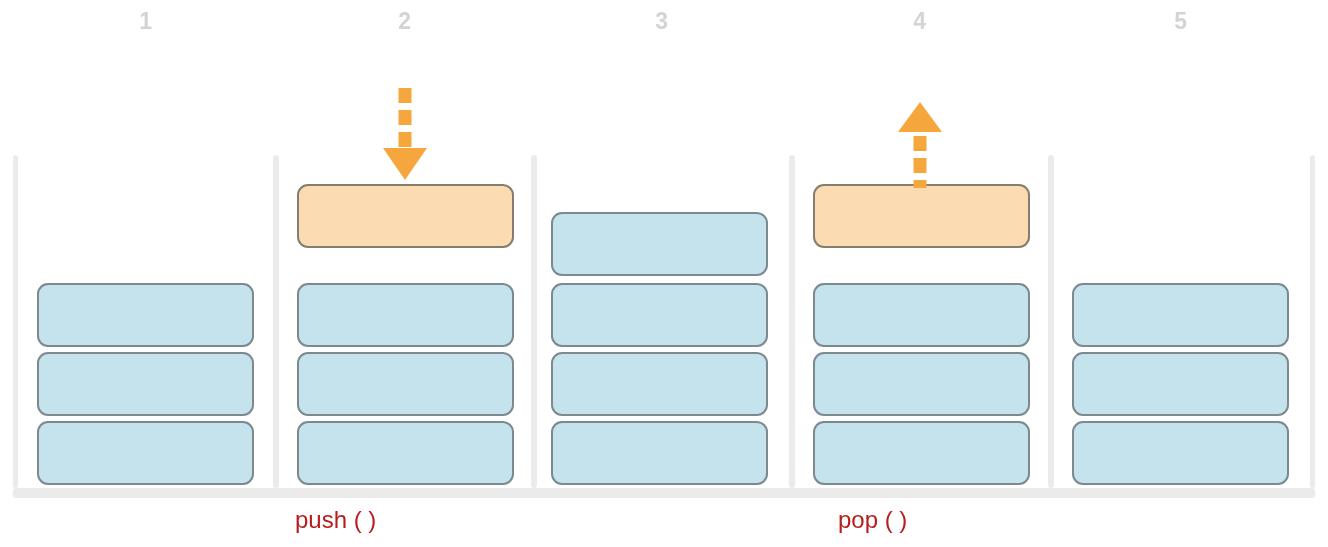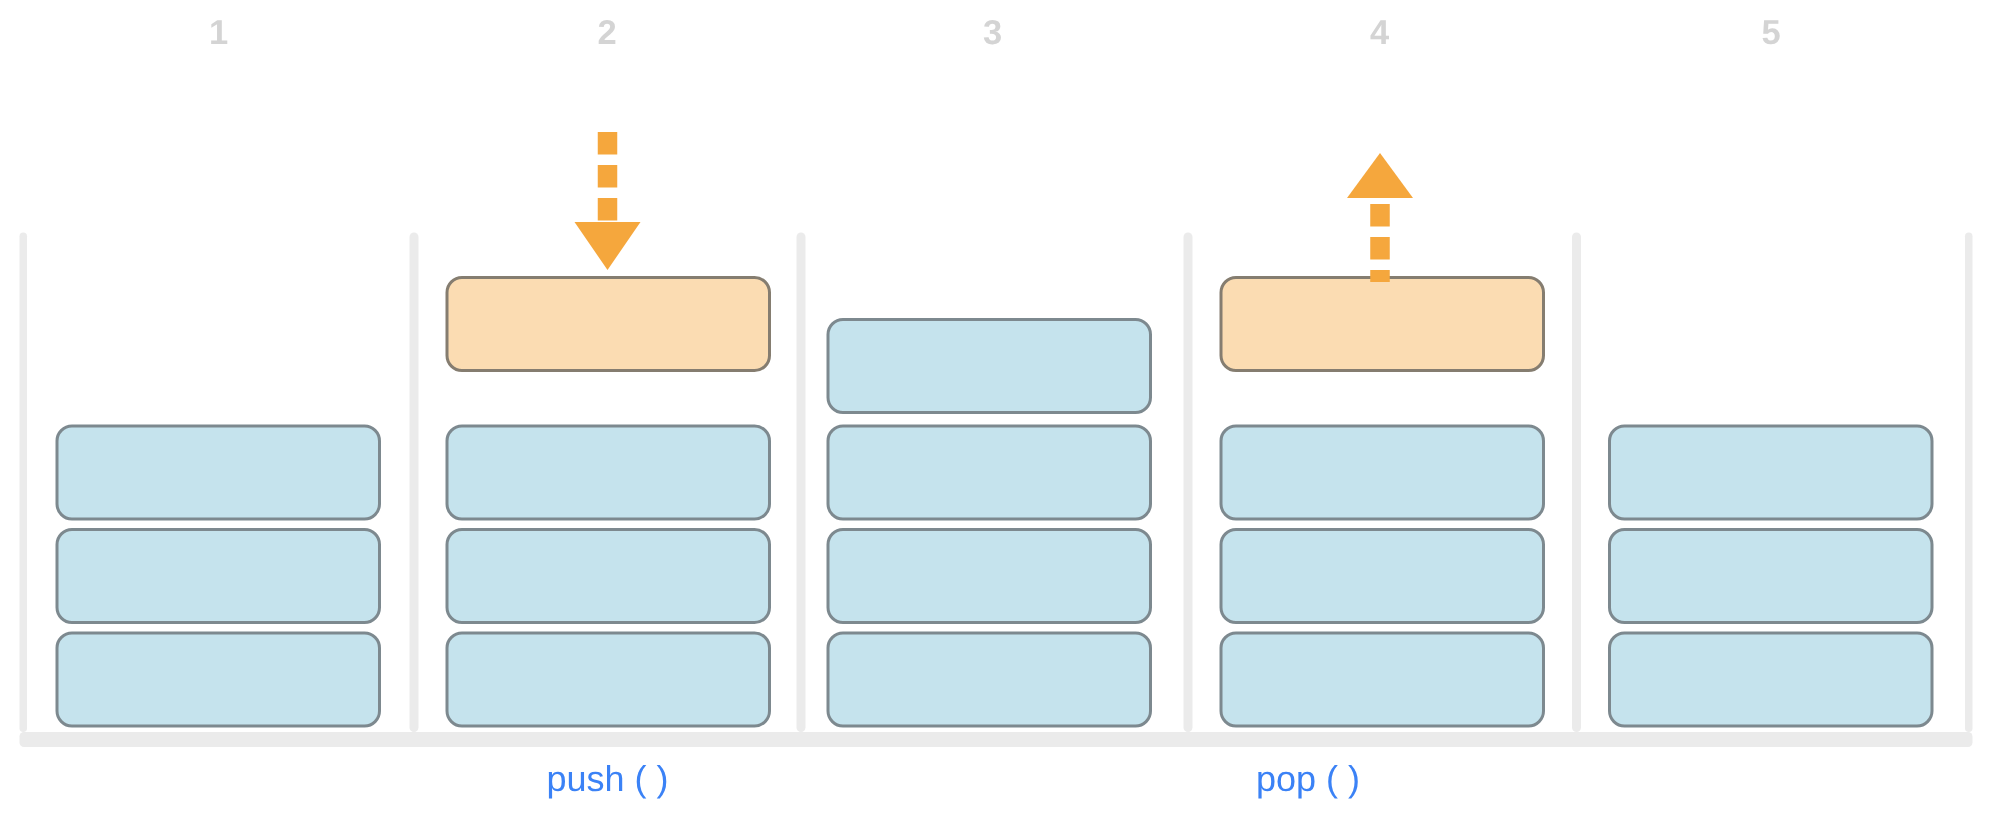--- a/index.html
+++ b/index.html
@@ -61,23 +61,23 @@
   .arrow {
     position: absolute;
     width: 48px;
     height: 100px;
   }
 
   .op-label {
     position: absolute;
     top: 506px;
     width: 220px;
-    text-align: center;
+    text-align: left;
     font-size: 24px;
-    color: #3b82f6;
+    color: #b91c1c;
   }
 </style>
 </head>
 <body>
 
 <div class="canvas">
   <div id="headers">
       <div class="col-number" style="left: 106px;">1</div>
       <div class="col-number" style="left: 365px;">2</div>
       <div class="col-number" style="left: 622px;">3</div>
@@ -118,15 +118,15 @@
           <line x1="24" y1="6" x2="24" y2="66" stroke="#f5a73d" stroke-width="13" stroke-dasharray="15 7"></line>
           <polygon points="2,66 46,66 24,98" fill="#f5a73d"></polygon>
         </svg></div>
       <div class="arrow" style="left: 896px; top: 100px;"><svg width="48" height="90" viewBox="0 0 48 90">
           <polygon points="24,2 2,32 46,32" fill="#f5a73d"></polygon>
           <line x1="24" y1="36" x2="24" y2="88" stroke="#f5a73d" stroke-width="13" stroke-dasharray="15 7"></line>
         </svg></div>
     </div>
   <div id="labels">
       <div class="op-label" style="left: 295px;">push ( )</div>
-      <div class="op-label" style="left: 762px;">pop ( )</div>
+      <div class="op-label" style="left: 838px;">pop ( )</div>
     </div>
 </div>
 
 </body></html>

